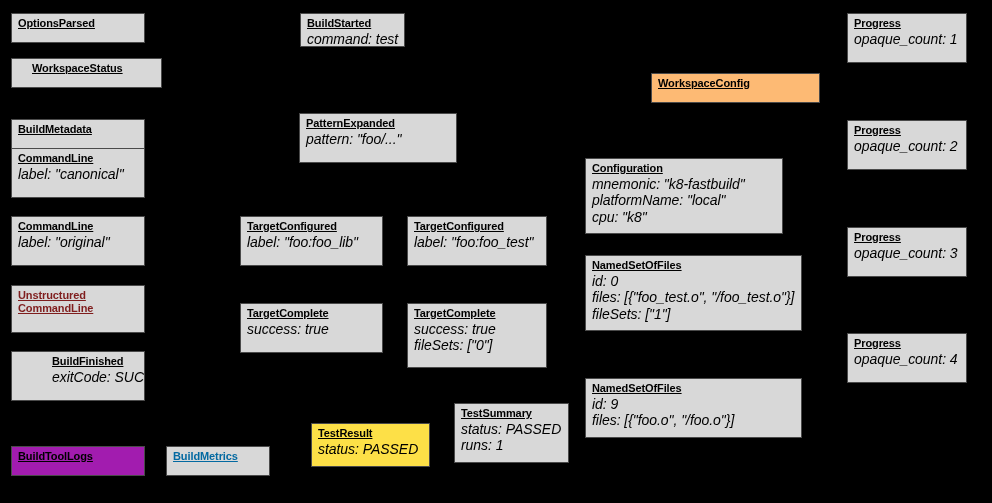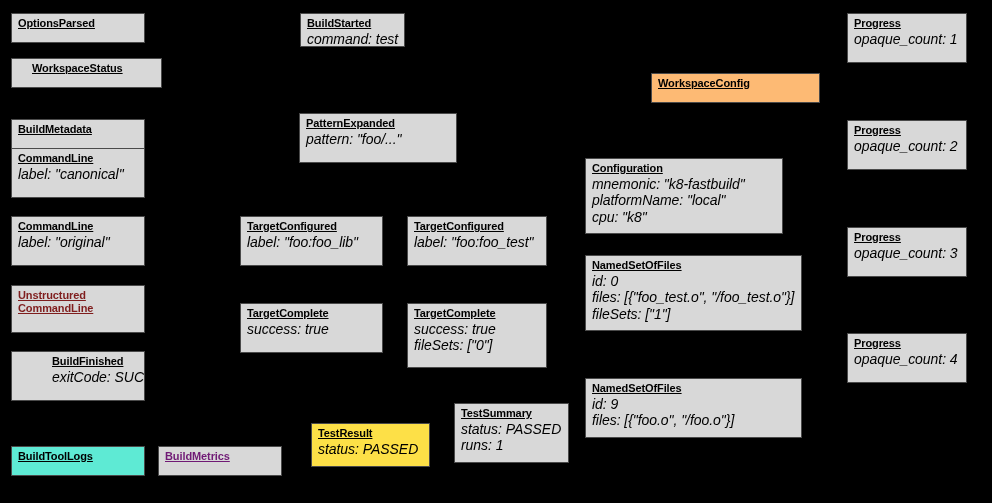--- a/index.html
+++ b/index.html
@@ -78,24 +78,24 @@
     </div>
     <div class="node" style="left: 11px; top: 285px; width: 134px; height: 48px; background: rgb(216, 216, 216); border-color: rgb(74, 74, 74); color: #7f1d1d;">
       <span class="node-title wrap">Unstructured CommandLine</span>
     </div>
     <div class="node" style="left: 11px; top: 351px; width: 134px; height: 50px; background: rgb(216, 216, 216); border-color: rgb(74, 74, 74); color: rgb(0, 0, 0); padding-left: 40px;">
       <span class="node-title">BuildFinished</span>
       <span class="node-attrs">
         <span class="node-attr">exitCode: SUCCESS</span>
       </span>
     </div>
-    <div class="node" style="left: 11px; top: 446px; width: 134px; height: 30px; background: #5eead4; border-color: rgb(74, 74, 74); color: rgb(0, 0, 0);">
+    <div class="node" style="left: 11px; top: 446px; width: 134px; height: 30px; background: #a21caf; border-color: rgb(74, 74, 74); color: rgb(0, 0, 0);">
       <span class="node-title">BuildToolLogs</span>
     </div>
-    <div class="node" style="left: 158px; top: 446px; width: 124px; height: 30px; background: rgb(216, 216, 216); border-color: rgb(74, 74, 74); color: #701a75;">
+    <div class="node" style="left: 166px; top: 446px; width: 104px; height: 30px; background: rgb(216, 216, 216); border-color: rgb(74, 74, 74); color: #0369a1;">
       <span class="node-title">BuildMetrics</span>
     </div>
     <div class="node" style="left: 300px; top: 13px; width: 105px; height: 34px; background: rgb(216, 216, 216); border-color: rgb(74, 74, 74); color: rgb(0, 0, 0);">
       <span class="node-title">BuildStarted</span>
       <span class="node-attrs">
         <span class="node-attr">command: test</span>
       </span>
     </div>
     <div class="node" style="left: 299px; top: 113px; width: 158px; height: 50px; background: rgb(216, 216, 216); border-color: rgb(74, 74, 74); color: rgb(0, 0, 0);">
       <span class="node-title">PatternExpanded</span>

